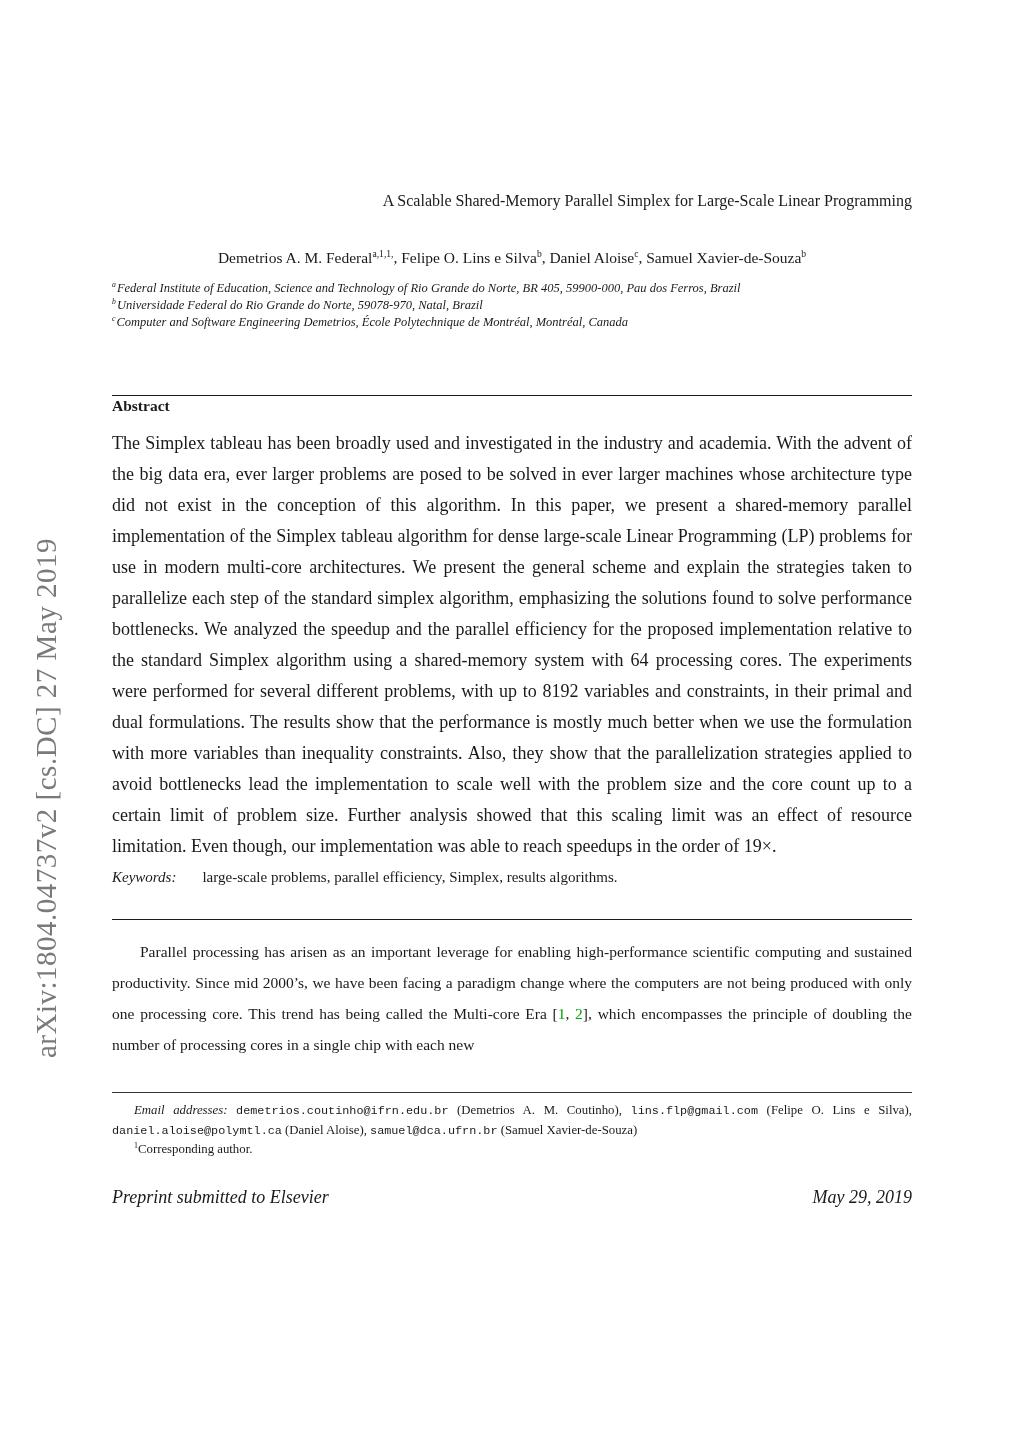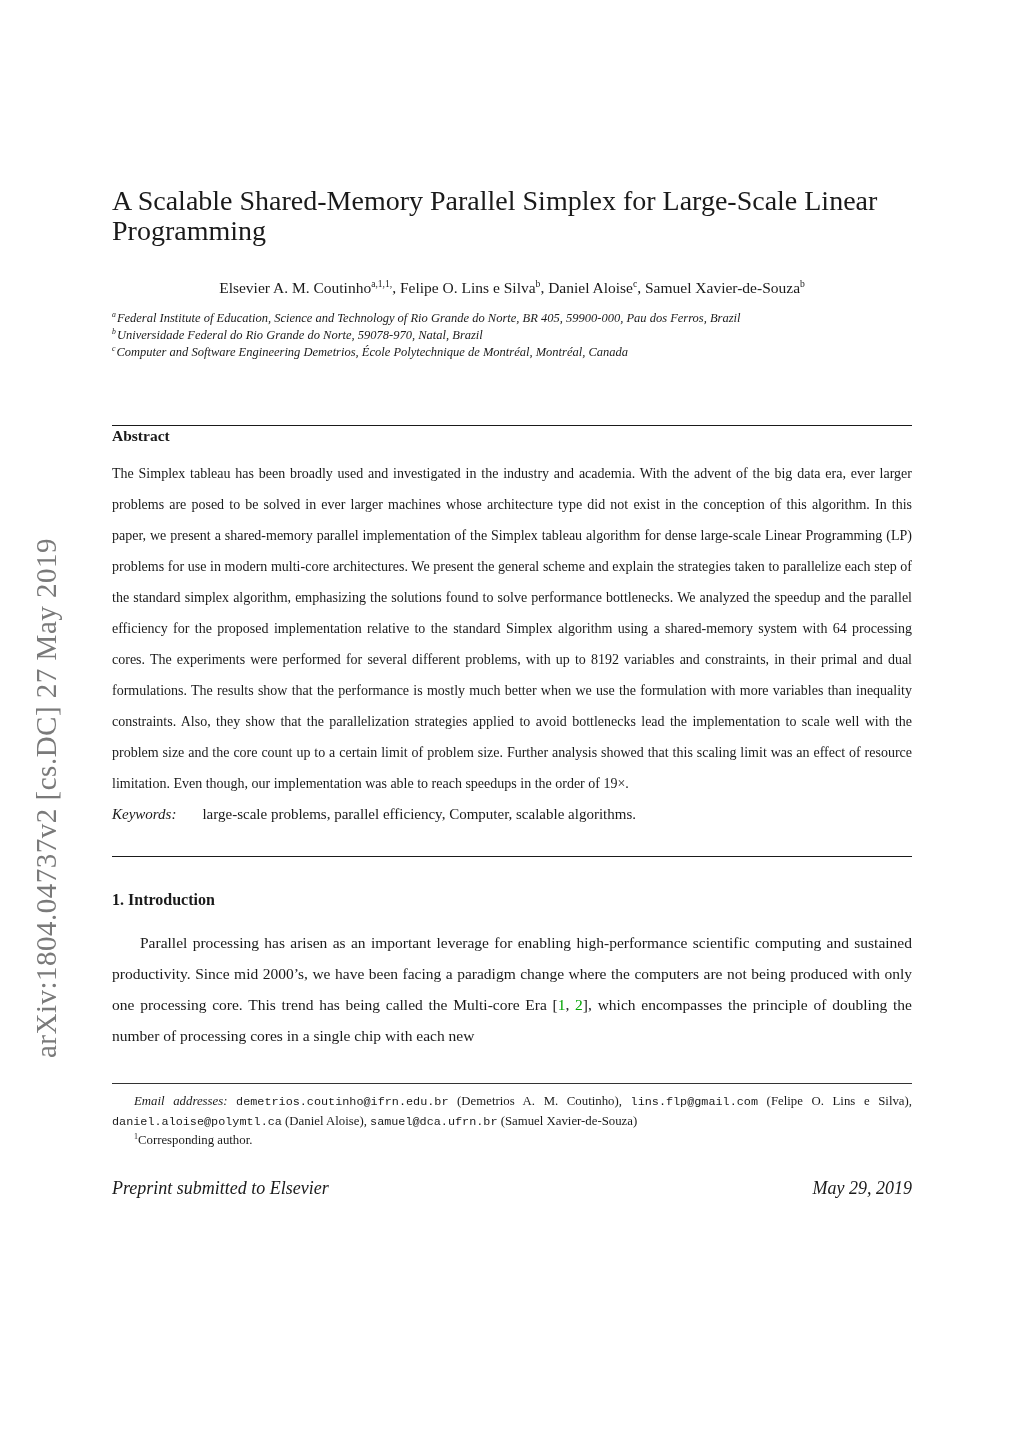--- a/index.html
+++ b/index.html
@@ -14,24 +14,24 @@
     overflow: hidden;
   }
   .content {
     position: absolute;
     left: 112px;
     top: 0;
     width: 800px;
   }
   .title {
     margin: 186px 0 0 0;
-    font-size: 28px;
+    font-size: 16px;
     line-height: 30px;
     font-weight: normal;
-    text-align: left;
+    text-align: right;
   }
   .authors {
     margin-top: 32px;
     font-size: 15.5px;
     line-height: 20px;
     text-align: center;
   }
   sup { font-size: 0.62em; line-height: 0; }
   .affiliations {
     margin-top: 12px;
@@ -51,21 +51,21 @@
   .rule-top { margin-top: 64px; }
   .rule-mid { margin-top: 26px; }
   .abstract-heading {
     margin-top: 0;
     font-size: 15.5px;
     font-weight: bold;
     line-height: 20px;
   }
   .abstract-text {
     margin: 12px 0 0 0;
-    font-size: 14px;
+    font-size: 18px;
     line-height: 31px;
     text-align: justify;
   }
   .keywords {
     margin: 0;
     font-size: 15px;
     line-height: 31px;
   }
   .kw-label { font-style: italic; margin-right: 26px; }
   .section-heading {
@@ -124,41 +124,40 @@
 <body>
 
 <div class="page">
 
   <div class="arxiv-watermark">arXiv:1804.04737v2  [cs.DC]  27 May 2019</div>
 
   <div class="content">
 
     <h1 class="title">A Scalable Shared-Memory Parallel Simplex for Large-Scale Linear Programming</h1>
 
-    <div class="authors"><span>Elsevier A. M. Coutinho</span><sup>a,1,1,</sup><span>, Felipe O. Lins e Silva</span><sup>b</sup><span>, Daniel Aloise</span><sup>c</sup><span>, Samuel Xavier-de-Souza</span><sup>b</sup></div>
+    <div class="authors"><span>Demetrios A. M. Federal</span><sup>a,1,1,</sup><span>, Felipe O. Lins e Silva</span><sup>b</sup><span>, Daniel Aloise</span><sup>c</sup><span>, Samuel Xavier-de-Souza</span><sup>b</sup></div>
 
     <div class="affiliations">
         <div class="affil-line"><sup>a</sup><span>Federal Institute of Education, Science and Technology of Rio Grande do Norte, BR 405, 59900-000, Pau dos Ferros, Brazil</span></div>
         <div class="affil-line"><sup>b</sup><span>Universidade Federal do Rio Grande do Norte, 59078-970, Natal, Brazil</span></div>
         <div class="affil-line"><sup>c</sup><span>Computer and Software Engineering Demetrios, École Polytechnique de Montréal, Montréal, Canada</span></div>
       </div>
 
     <hr class="rule rule-top">
 
     <div class="abstract-heading">Abstract</div>
 
     <p class="abstract-text">The Simplex tableau has been broadly used and investigated in the industry and academia. With the advent of the big data era, ever larger problems are posed to be solved in ever larger machines whose architecture type did not exist in the conception of this algorithm. In this paper, we present a shared-memory parallel implementation of the Simplex tableau algorithm for dense large-scale Linear Programming (LP) problems for use in modern multi-core architectures. We present the general scheme and explain the strategies taken to parallelize each step of the standard simplex algorithm, emphasizing the solutions found to solve performance bottlenecks. We analyzed the speedup and the parallel efficiency for the proposed implementation relative to the standard Simplex algorithm using a shared-memory system with 64 processing cores. The experiments were performed for several different problems, with up to 8192 variables and constraints, in their primal and dual formulations. The results show that the performance is mostly much better when we use the formulation with more variables than inequality constraints. Also, they show that the parallelization strategies applied to avoid bottlenecks lead the implementation to scale well with the problem size and the core count up to a certain limit of problem size. Further analysis showed that this scaling limit was an effect of resource limitation. Even though, our implementation was able to reach speedups in the order of 19×.</p>
 
     <p class="keywords">
-      <span class="kw-label">Keywords:</span><span>large-scale problems, parallel efficiency, Computer, scalable algorithms.</span>
+      <span class="kw-label">Keywords:</span><span>large-scale problems, parallel efficiency, Simplex, results algorithms.</span>
     </p>
 
     <hr class="rule rule-mid">
 
-    <h2 class="section-heading">1. Introduction</h2>
 
     <p class="body-text"><span>Parallel processing has arisen as an important leverage for enabling high-performance scientific computing and sustained productivity. Since mid 2000’s, we have been facing a paradigm change where the computers are not being produced with only one processing core. This trend has being called the Multi-core Era [</span><span class="cite">1</span><span>, </span><span class="cite">2</span><span>], which encompasses the principle of doubling the number of processing cores in a single chip with each new</span></p>
 
     <hr class="footnote-rule">
 
     <div class="footnote">
       <p class="fn-para"><span class="it">Email addresses: </span><span class="mono">demetrios.coutinho@ifrn.edu.br</span><span> (Demetrios A. M. Coutinho), </span><span class="mono">lins.flp@gmail.com</span><span> (Felipe O. Lins e Silva), </span><span class="mono">daniel.aloise@polymtl.ca</span><span> (Daniel Aloise), </span><span class="mono">samuel@dca.ufrn.br</span><span> (Samuel Xavier-de-Souza)</span></p>
       <p class="fn-para"><sup>1</sup><span>Corresponding author.</span></p>
     </div>
 

